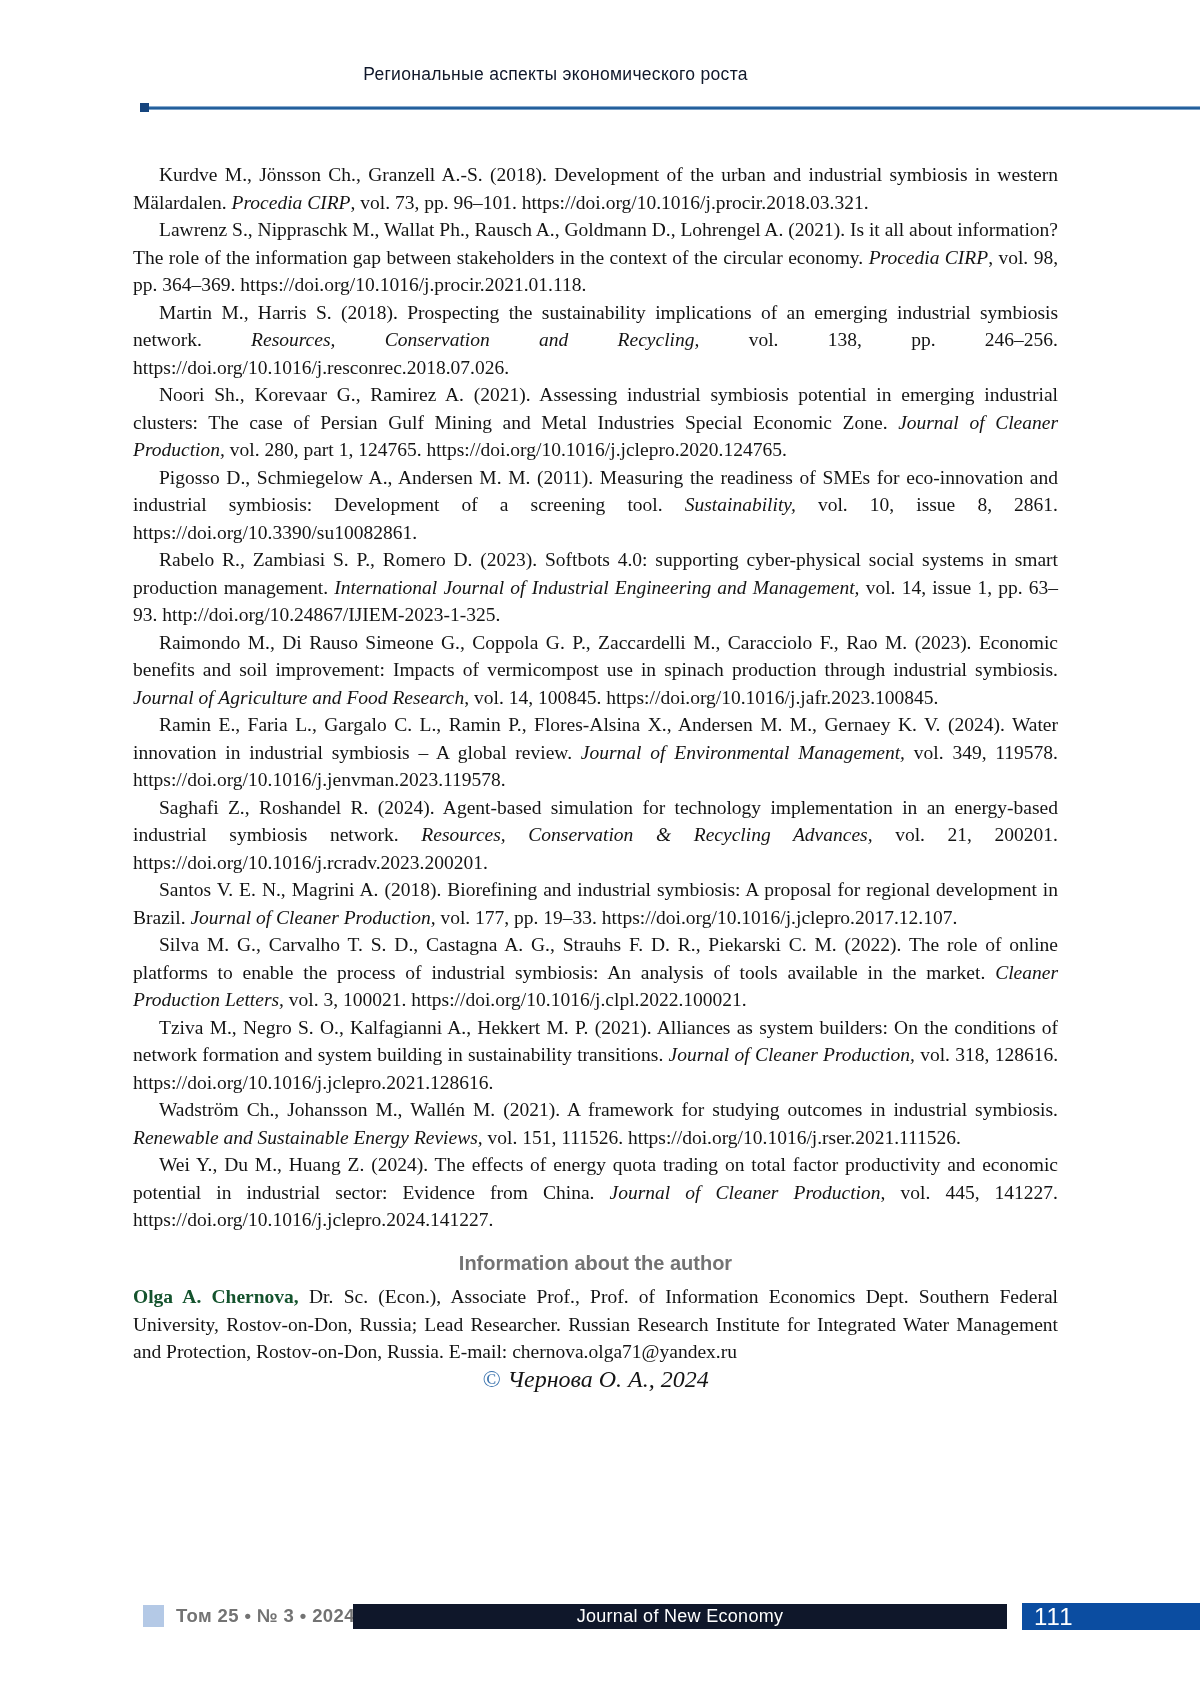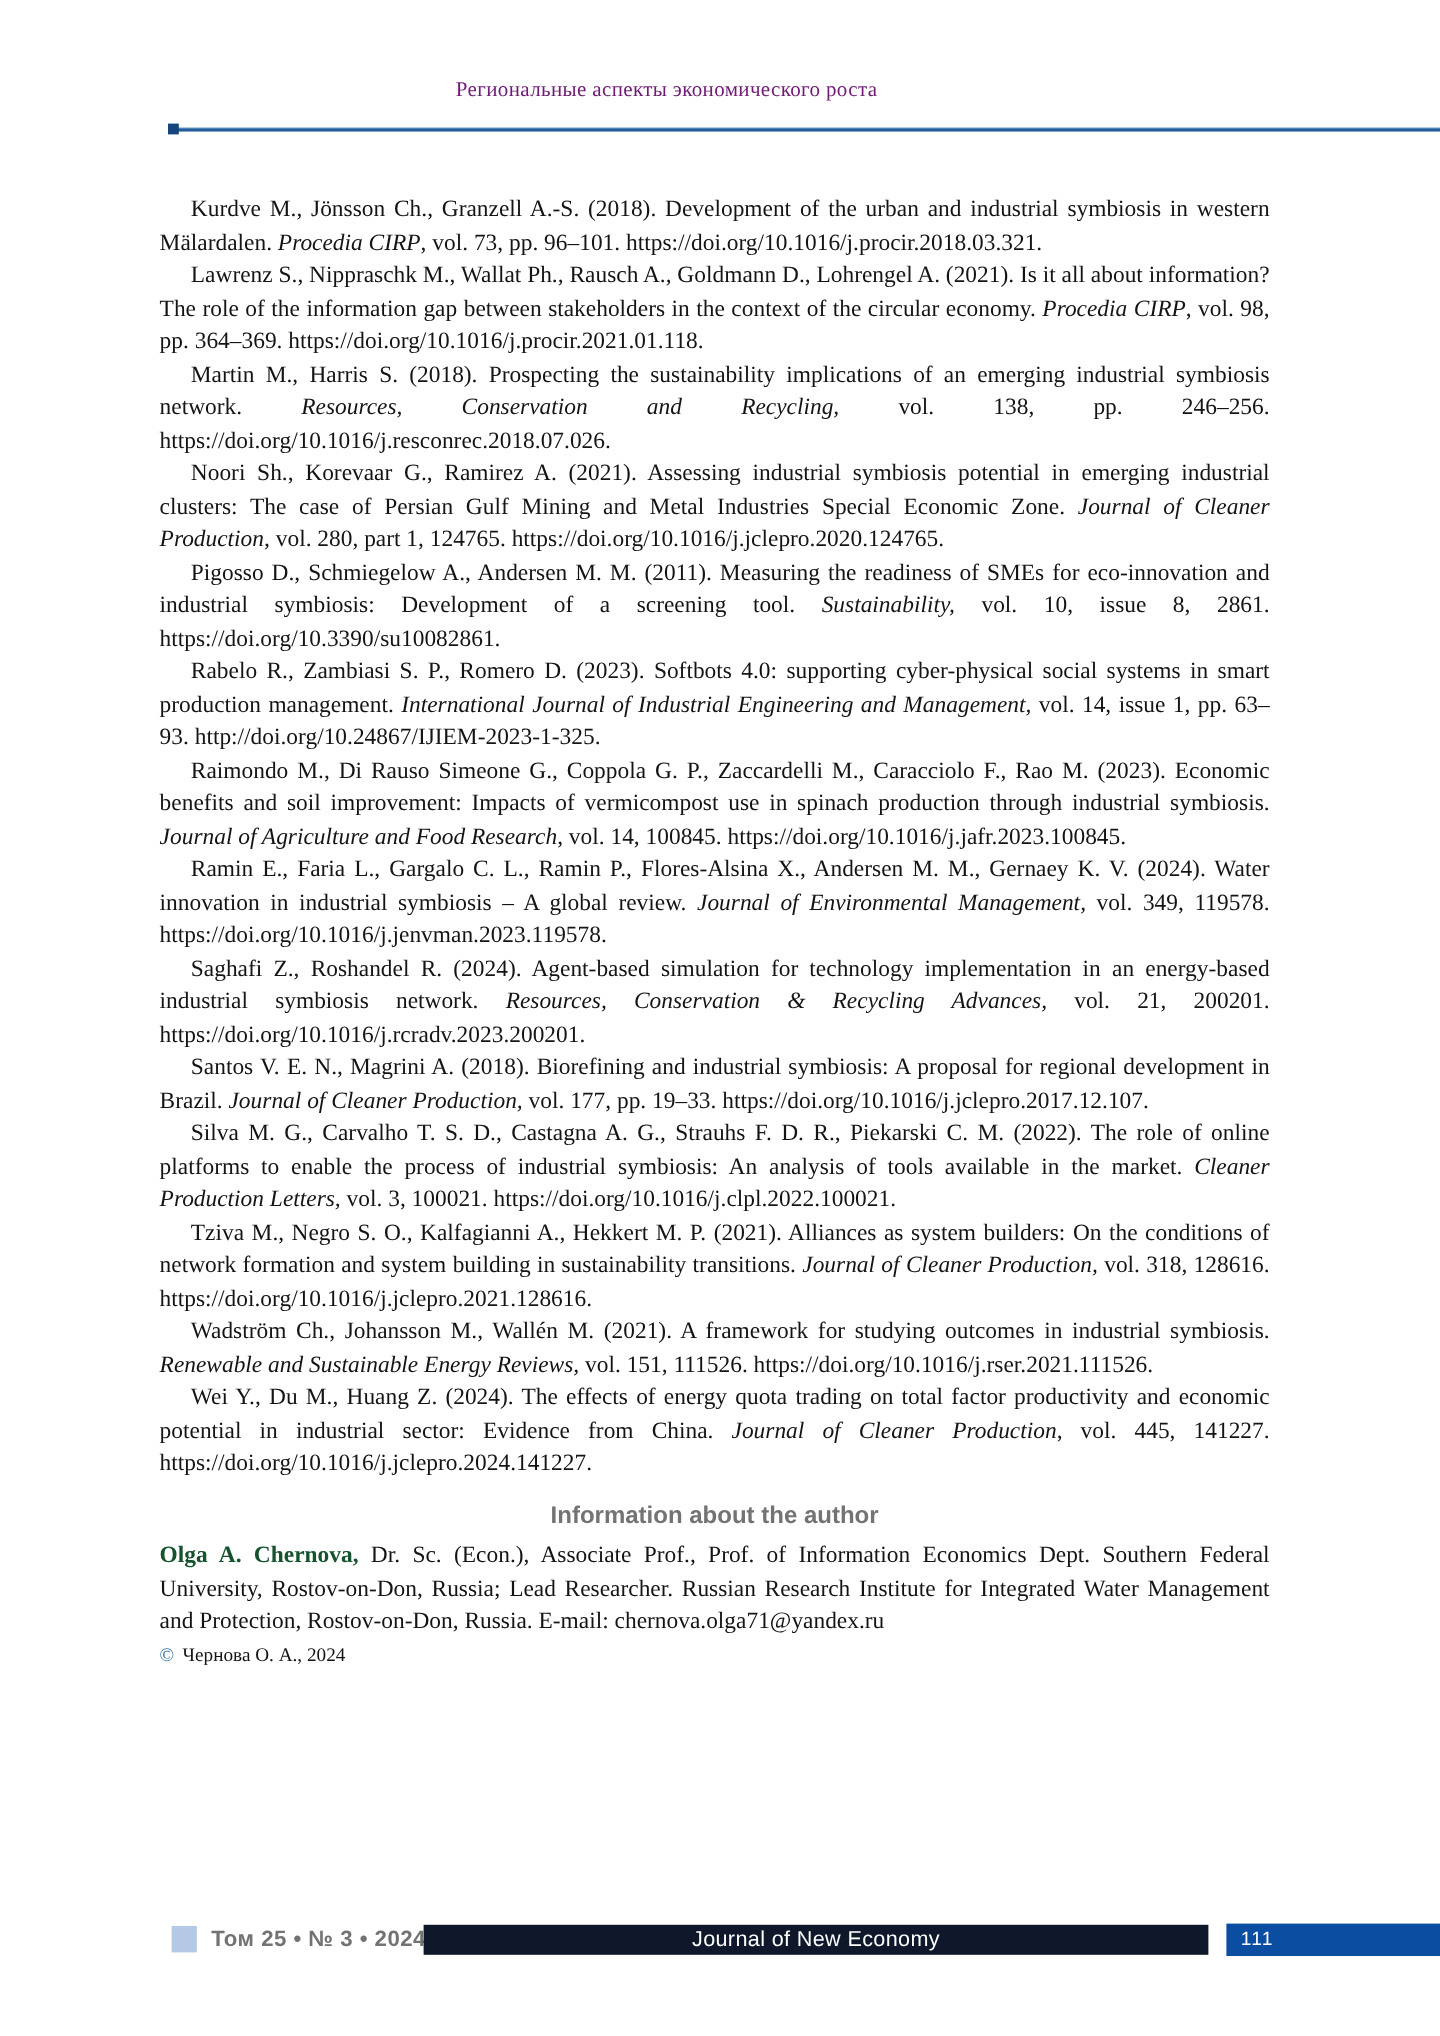--- a/index.html
+++ b/index.html
@@ -2,21 +2,21 @@
 <html lang="en"><head>
 <meta charset="utf-8">
 <style>
   html,body{margin:0;padding:0;background:#e8e8e8;}
   .page{
     position:relative;width:1200px;height:1697px;background:#ffffff;
     margin:0 auto;font-family:"Liberation Serif",serif;color:#141414;overflow:hidden;
   }
   .running-head{
     position:absolute;top:64px;left:133px;width:845px;text-align:center;
-    font-family:Liberation Serif, serif;font-size:17.5px;letter-spacing:.3px;color:#701a75;
+    font-family:Liberation Sans, sans-serif;font-size:17.5px;letter-spacing:.3px;color:#0f172a;
   }
   .head-rule{
     position:absolute;top:106px;left:145px;right:0;height:4px;
     background:linear-gradient(to bottom,#b9d0e8 0%,#1f5c99 40%,#1f5c99 70%,#b9d0e8 100%);
   }
   .head-rule-square{
     position:absolute;top:103px;left:140px;width:9px;height:9px;background:#16457e;
   }
   .content{
     position:absolute;top:138px;left:133px;width:925px;
@@ -24,36 +24,36 @@
   }
   .content p{margin:0;}
   .content p.ref{text-indent:26px;}
   .it{font-style:italic;}
   .info-heading{
     font-family:"Liberation Sans",sans-serif;font-weight:bold;font-size:20px;
     color:#737373;text-align:center;margin:16px 0 6px;
   }
   .author-par{text-align:justify;}
   .author-name{font-weight:bold;color:#14532d;}
-  .copyright{text-align:left;margin-top:50px;font-size:16px;}
+  .copyright{text-align:center;margin-top:50px;font-size:24px;font-style:italic;}
   .copyright .sym{color:#3c74ae;}
   .copyright .txt{margin-left:7px;}
   .footer-square{position:absolute;left:143px;top:1605px;width:21px;height:22px;background:#b4c9e6;}
   .footer-vol{
     position:absolute;left:176px;top:1604px;height:24px;line-height:24px;
     font-family:"Liberation Sans",sans-serif;font-size:18.5px;font-weight:bold;color:#737373;letter-spacing:.4px;
   }
   .footer-bar{
     position:absolute;left:353px;top:1604px;width:654px;height:25px;background:#0f172a;
     color:#ffffff;font-family:"Liberation Sans",sans-serif;font-size:18px;
     text-align:center;line-height:25px;letter-spacing:.3px;
   }
   .footer-page{
     position:absolute;left:1022px;top:1603px;width:178px;height:27px;background:#0b4da1;
-    color:#ffffff;font-family:"Liberation Sans",sans-serif;font-size:16px;
+    color:#ffffff;font-family:"Liberation Sans",sans-serif;font-size:24px;
     line-height:27px;padding-left:12px;box-sizing:border-box;letter-spacing:1px;
   }
 </style>
 </head>
 <body>
 
 <div class="page">
 
   <div class="running-head">Региональные аспекты экономического роста</div>
 

